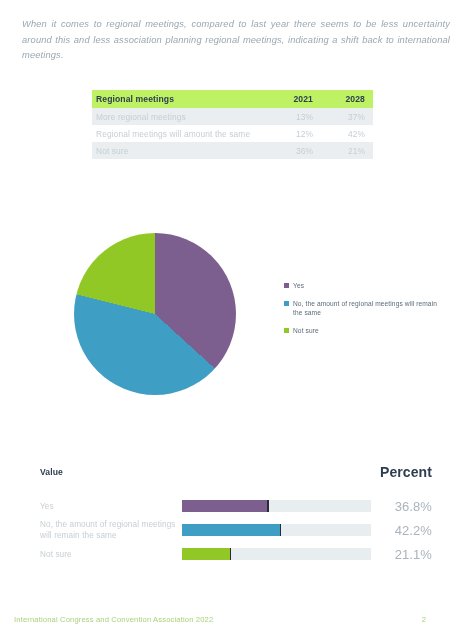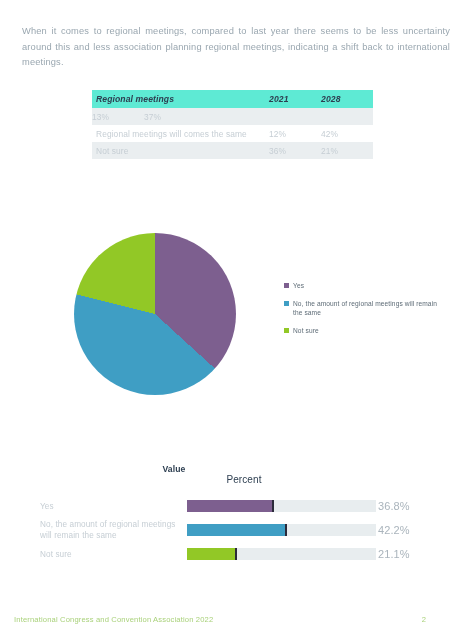--- a/index.html
+++ b/index.html
@@ -13,60 +13,61 @@
     font-family: "Liberation Sans", sans-serif;
     position: relative;
     overflow: hidden;
     -webkit-font-smoothing: antialiased;
   }
 
   
   .intro {
     position: absolute;
     left: 22px;
-    top: 24px;
+    top: 17px;
     width: 428px;
     font-size: 9.3px;
     line-height: 15.5px;
     color: #9aa7b0;
     text-align: justify;
     letter-spacing: 0.15px;
+    font-style: italic;
   }
 
   
   .table {
     position: absolute;
     left: 92px;
     top: 90px;
     width: 281px;
   }
   .trow {
     display: flex;
     align-items: center;
     height: 17px;
   }
   .trow.head {
-    background: #5eead4;
+    background: #bef264;
     height: 18px;
-    font-style: italic;
   }
   .trow.alt {
     background: #eaeef0;
   }
   .tc-label {
     flex: 1 1 auto;
     padding-left: 4px;
     font-size: 8.4px;
     color: #c6ced4;
     letter-spacing: 0.1px;
     white-space: nowrap;
     overflow: hidden;
   }
   .tc-val {
     width: 44px;
+    text-align: right;
     padding-right: 8px;
     font-size: 8.4px;
     color: #c6ced4;
     letter-spacing: 0.1px;
   }
   .trow.head .tc-label,
   .trow.head .tc-val {
     color: #2d3e50;
     font-weight: bold;
     font-size: 8.6px;
@@ -117,39 +118,39 @@
     position: absolute;
     left: 40px;
     top: 464px;
     width: 392px;
   }
   .bar-head {
     display: flex;
     align-items: center;
     height: 16px;
     margin-bottom: 14px;
-    flex-direction: column;
   }
   .bh-value {
     width: 147px;
     font-size: 8.6px;
     font-weight: bold;
     color: #2d3e50;
     letter-spacing: 0.1px;
   }
   .bh-spacer {
     width: 189px;
   }
   .bh-percent {
     flex: 1 1 auto;
     padding-left: 16px;
-    font-size: 10px;
-    font-weight: normal;
+    font-size: 14px;
+    font-weight: bold;
     color: #2d3e50;
     letter-spacing: 0.1px;
+    text-align: right;
   }
   .bar-row {
     display: flex;
     align-items: center;
     min-height: 24px;
   }
   .br-label {
     width: 147px;
     font-size: 8.2px;
     line-height: 11px;
@@ -173,22 +174,22 @@
   }
   .br-tick {
     position: absolute;
     top: 0;
     width: 1.5px;
     height: 12px;
     background: #2b2a3a;
   }
   .br-pct {
     flex: 1 1 auto;
-    padding-left: 2px;
-    font-size: 11px;
+    padding-left: 24px;
+    font-size: 13px;
     color: #aab4bc;
     letter-spacing: 0.1px;
   }
 
   
   .footer {
     position: absolute;
     left: 0;
     bottom: 16px;
     width: 444px;
@@ -215,25 +216,26 @@
 
 <div class="intro">When it comes to regional meetings, compared to last year there seems to be less uncertainty around this and less association planning regional meetings, indicating a shift back to international meetings.</div>
 
 <div class="table">
   <div class="trow head">
     <div class="tc-label">Regional meetings</div>
     <div class="tc-val">2021</div>
     <div class="tc-val">2028</div>
   </div>
   <div class="trow alt">
+    <div class="tc-label">More regional meetings</div>
     <div class="tc-val">13%</div>
     <div class="tc-val">37%</div>
   </div>
   <div class="trow">
-    <div class="tc-label">Regional meetings will comes the same</div>
+    <div class="tc-label">Regional meetings will amount the same</div>
     <div class="tc-val">12%</div>
     <div class="tc-val">42%</div>
   </div>
   <div class="trow alt">
     <div class="tc-label">Not sure</div>
     <div class="tc-val">36%</div>
     <div class="tc-val">21%</div>
   </div>
 </div>
 

